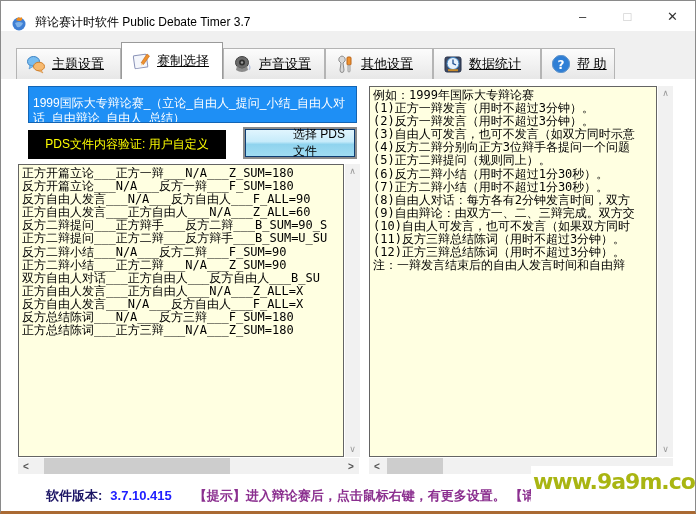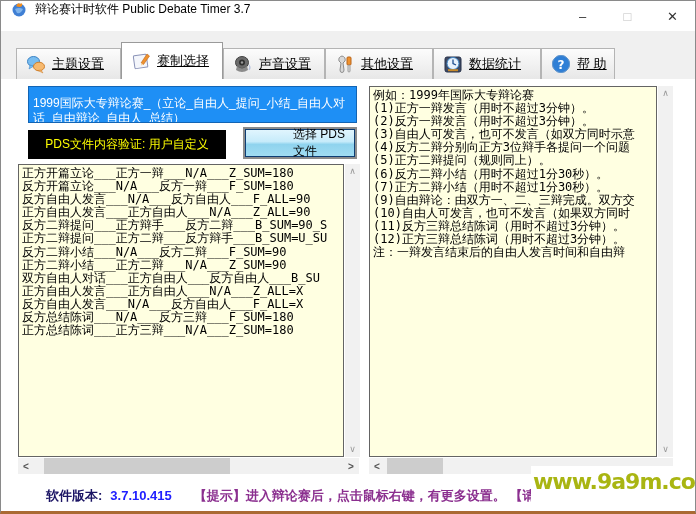--- a/index.html
+++ b/index.html
@@ -3,21 +3,21 @@
 <meta charset="utf-8">
 <style>
   * { margin:0; padding:0; box-sizing:border-box; }
   html,body { width:696px; height:514px; background:#dcdcdc; }
   body { font-family:"Liberation Sans", sans-serif; }
   .window { position:relative; width:696px; height:514px; background:#ffffff;
             border:1px solid #8a8a8a; border-bottom:3px solid #aa6a33; overflow:hidden; }
 
   
   .titlebar { position:absolute; top:0; left:0; right:0; height:30px; background:#ffffff;
-              display:flex; align-items:flex-start; }
+              display:flex; align-items:flex-end; }
   .app-icon { width:16px; height:16px; margin-left:10px; }
   .title-text { margin-left:8px; font-size:12px; color:#000; }
   .caption-btns { position:absolute; right:0; top:0; height:30px; display:flex; }
   .cap-btn { width:45px; height:30px; display:flex; align-items:center; justify-content:center;
              font-size:13px; color:#333; }
   .cap-btn.max { color:#c3c3c3; }
 
   
   .tabstrip { position:absolute; top:30px; left:0; right:0; height:48px; background:#f0f0f0; }
   .tab { position:absolute; bottom:0; height:31px; display:flex; align-items:center; gap:6px;
@@ -148,21 +148,21 @@
     </div>
   </div>
 
   <div class="blue-header">1999国际大专辩论赛_（立论_自由人_提问_小结_自由人对话_自由辩论_自由人_总结）</div>
   <div class="pds-label">PDS文件内容验证: 用户自定义</div>
   <div class="pds-button">选择 PDS 文件</div>
   <div class="textpanel tp-left">
       <div class="tline">正方开篇立论___正方一辩___N/A___Z_SUM=180</div>
       <div class="tline">反方开篇立论___N/A___反方一辩___F_SUM=180</div>
       <div class="tline">反方自由人发言___N/A___反方自由人___F_ALL=90</div>
-      <div class="tline">正方自由人发言___正方自由人___N/A___Z_ALL=90</div>
+      <div class="tline">正方自由人发言___正方自由人___N/A___Z_ALL=60</div>
       <div class="tline">反方二辩提问___正方辩手___反方二辩___B_SUM=90_S</div>
       <div class="tline">正方二辩提问___正方二辩___反方辩手___B_SUM=U_SU</div>
       <div class="tline">反方二辩小结___N/A___反方二辩___F_SUM=90</div>
       <div class="tline">正方二辩小结___正方二辩___N/A___Z_SUM=90</div>
       <div class="tline">双方自由人对话___正方自由人___反方自由人___B_SU</div>
       <div class="tline">正方自由人发言___正方自由人___N/A___Z_ALL=X</div>
       <div class="tline">反方自由人发言___N/A___反方自由人___F_ALL=X</div>
       <div class="tline">反方总结陈词___N/A___反方三辩___F_SUM=180</div>
       <div class="tline">正方总结陈词___正方三辩___N/A___Z_SUM=180</div>
     </div>
@@ -179,20 +179,21 @@
 
   <div class="textpanel tp-right">
       <div class="tline">例如：1999年国际大专辩论赛</div>
       <div class="tline">(1)正方一辩发言（用时不超过3分钟）。</div>
       <div class="tline">(2)反方一辩发言（用时不超过3分钟）。</div>
       <div class="tline">(3)自由人可发言，也可不发言（如双方同时示意</div>
       <div class="tline">(4)反方二辩分别向正方3位辩手各提问一个问题</div>
       <div class="tline">(5)正方二辩提问（规则同上）。</div>
       <div class="tline">(6)反方二辩小结（用时不超过1分30秒）。</div>
       <div class="tline">(7)正方二辩小结（用时不超过1分30秒）。</div>
+      <div class="tline">(8)自由人对话：每方各有2分钟发言时间，双方</div>
       <div class="tline">(9)自由辩论：由双方一、二、三辩完成。双方交</div>
       <div class="tline">(10)自由人可发言，也可不发言（如果双方同时</div>
       <div class="tline">(11)反方三辩总结陈词（用时不超过3分钟）。</div>
       <div class="tline">(12)正方三辩总结陈词（用时不超过3分钟）。</div>
       <div class="tline">注：一辩发言结束后的自由人发言时间和自由辩</div>
     </div>
   <div class="vscroll vs-right">
     <span class="vs-arrow">∧</span>
     <span class="vs-arrow">∨</span>
   </div>

